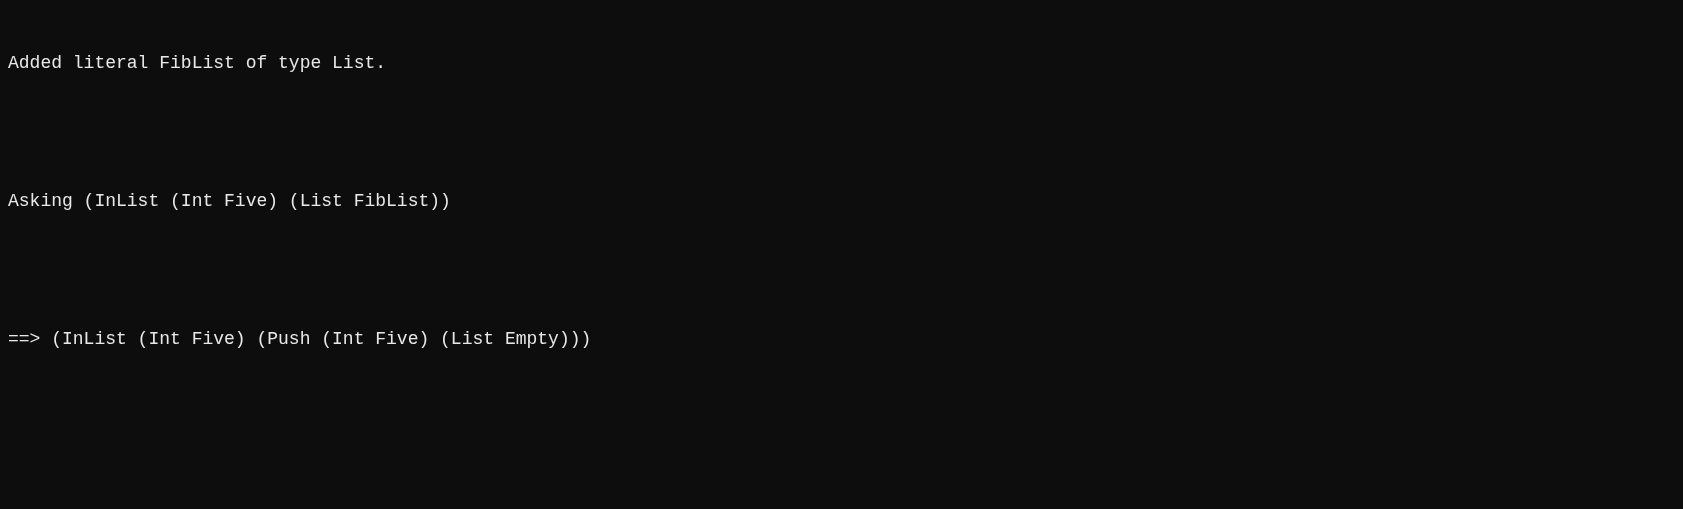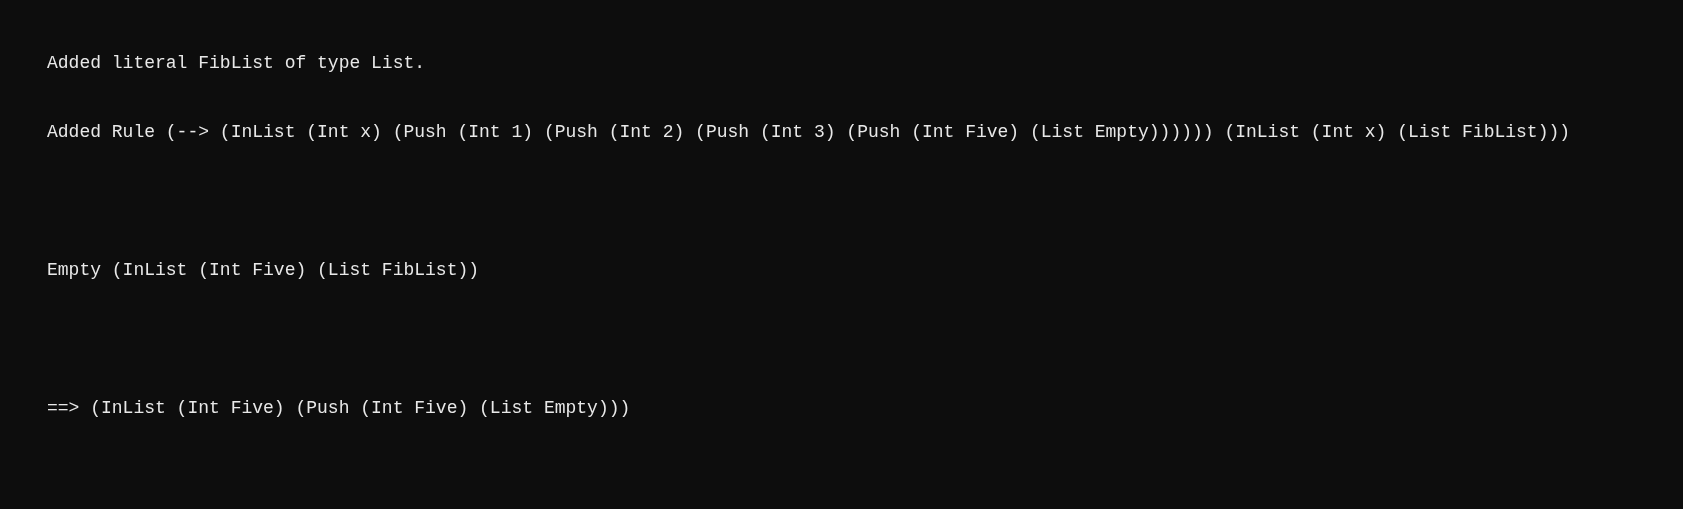--- a/index.html
+++ b/index.html
@@ -12,31 +12,30 @@
       font-size: 18px;
       line-height: 23px;
       overflow: hidden;
     }
     .terminal {
       padding: 6px 8px;
       white-space: pre-wrap;
       word-break: break-all;
       font-weight: 500;
     }
-    .line { display: block; margin-left: 39px; }
+    .line { display: block; }
     .blank { display: block; height: 23px; }
   </style>
 </head>
 <body>
 
 <div class="terminal">
   <span class="line">Added literal FibList of type List.</span>
-  <span class="line">Added Rule (--&gt; (InList (Int x) (Push (Int 1) (Push (Int 2) (Push (Int 3) (Push (Int Five) (List Empty)))))) (InList (Int x) (List FibList)))</span>
   <span class="blank"></span>
-  <span class="line">Empty (InList (Int Five) (List FibList))</span>
+  <span class="line">Asking (InList (Int Five) (List FibList))</span>
   <span class="blank"></span>
   <span class="line">==&gt; (InList (Int Five) (Push (Int Five) (List Empty)))</span>
   
   
   
   
   
   
   
   

